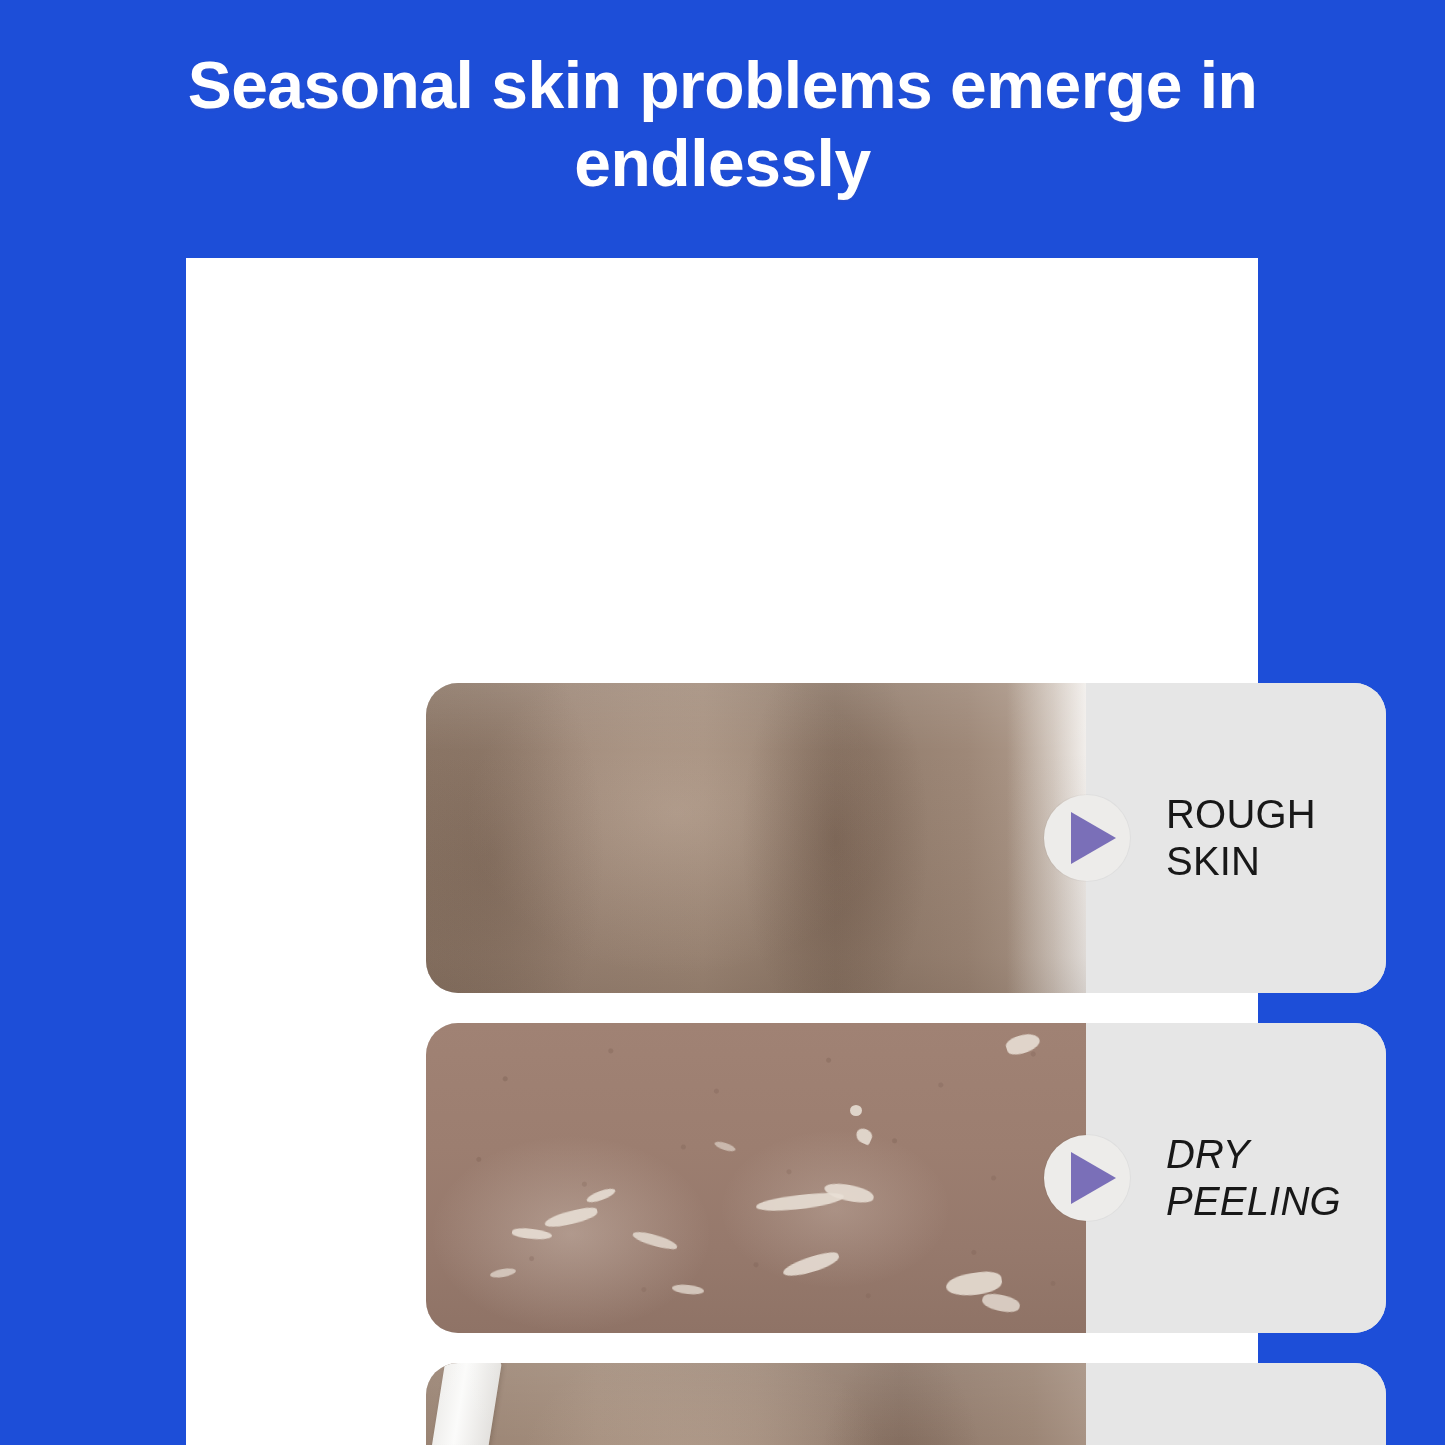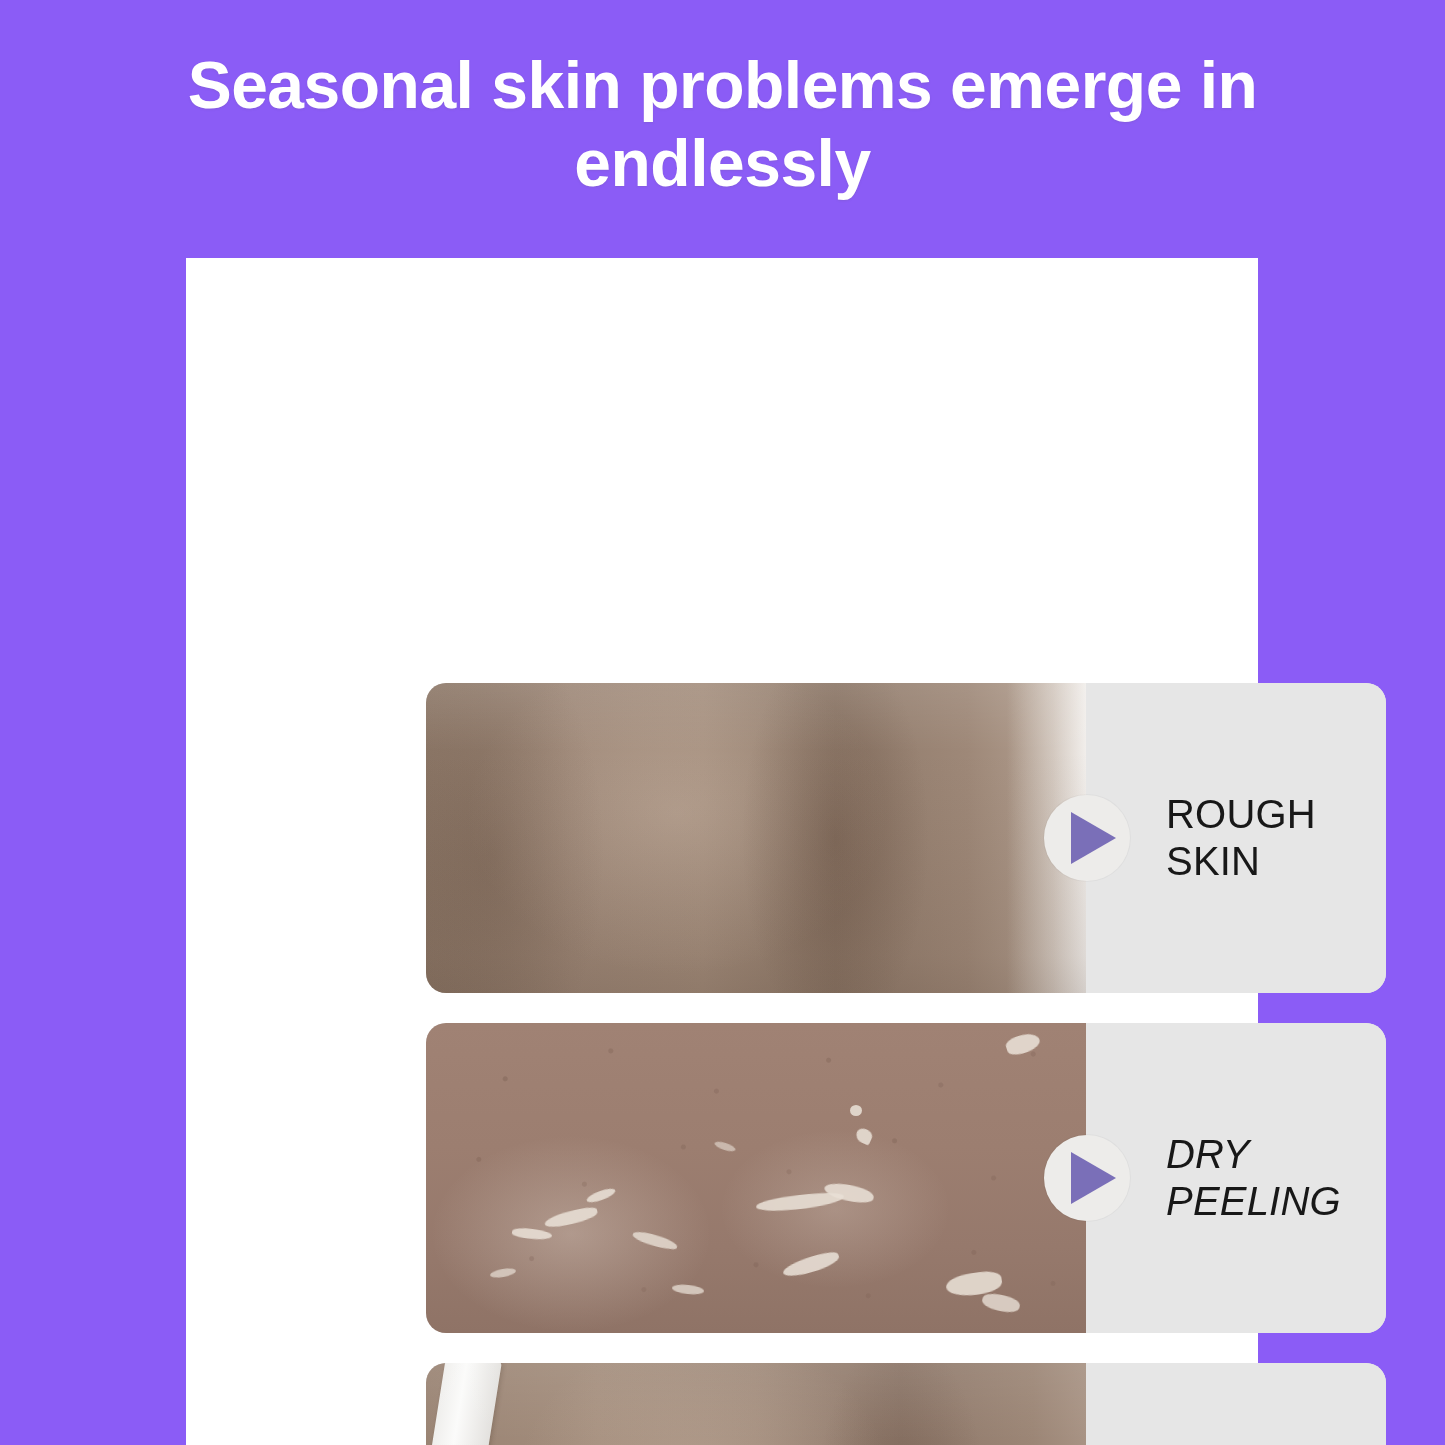--- a/index.html
+++ b/index.html
@@ -11,21 +11,21 @@
     height: 1445px;
     overflow: hidden;
     font-family: "Liberation Sans", sans-serif;
     background: #af9ed4;
   }
 
   #poster {
     position: relative;
     width: 1445px;
     height: 1445px;
-    background: #8b5cf6;
+    background: #1d4ed8;
   }
 
   
   .headline {
     position: absolute;
     left: 72px;
     top: 46px;
     width: 1301px;
     text-align: center;
     color: #ffffff;
@@ -46,21 +46,21 @@
     height: 1187px;
     background: #ffffff;
   }
 
   
   .row {
     position: absolute;
     left: 240px;
     width: 960px;
     height: 310px;
-    border-radius: 20px;
+    border-radius: 32px;
     overflow: hidden;
     background: #e6e6e6;
   }
   .row-1 { top: 425px; }
   .row-2 { top: 765px; font-style: italic; }
   .row-3 { top: 1105px; }
 
   .photo {
     position: absolute;
     left: 0;

